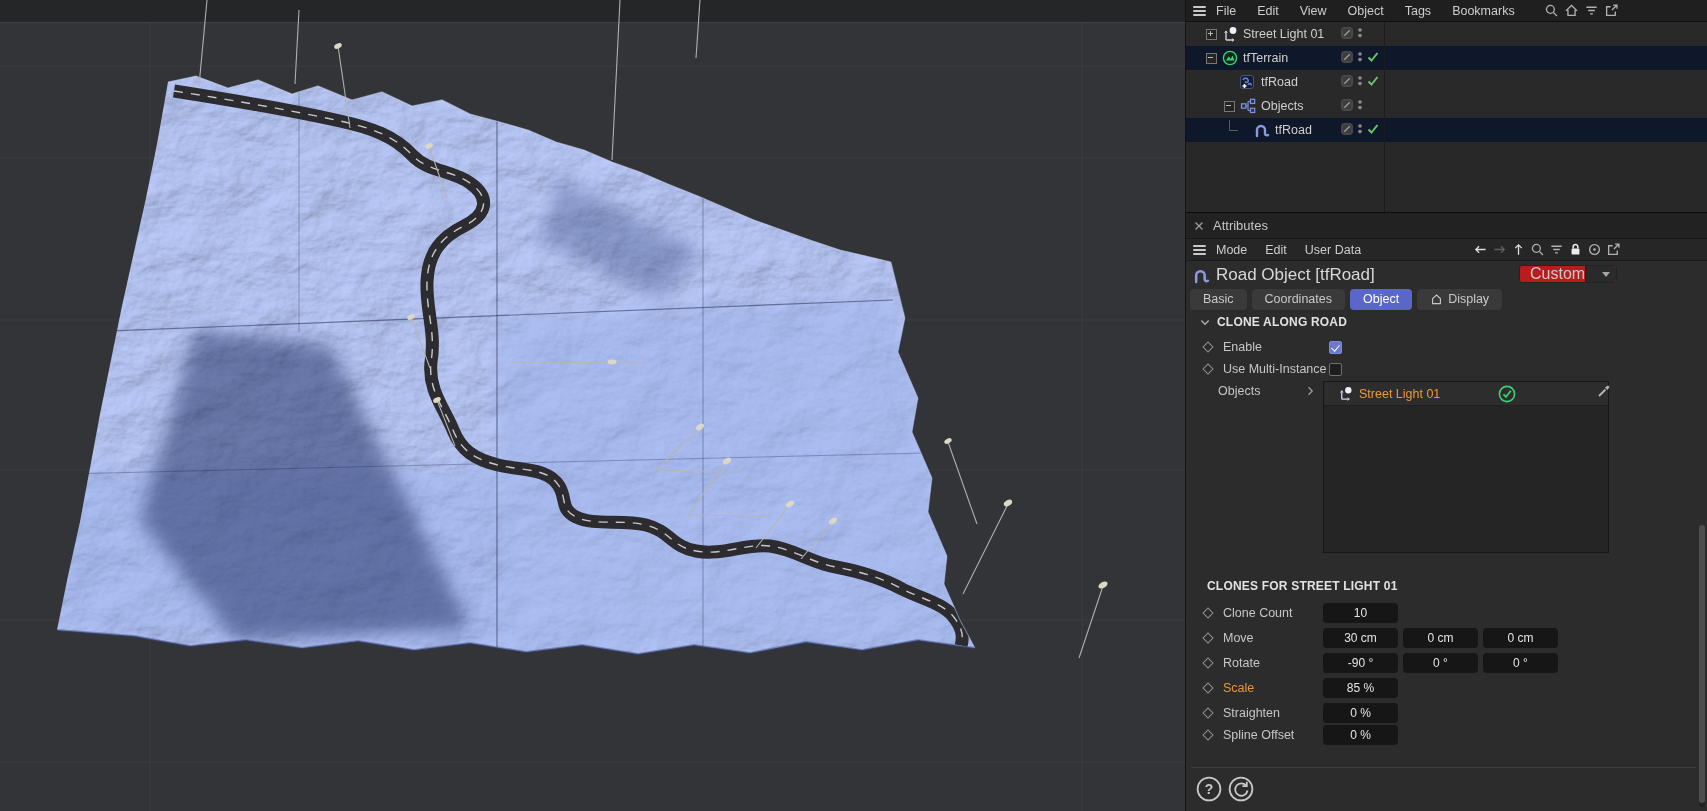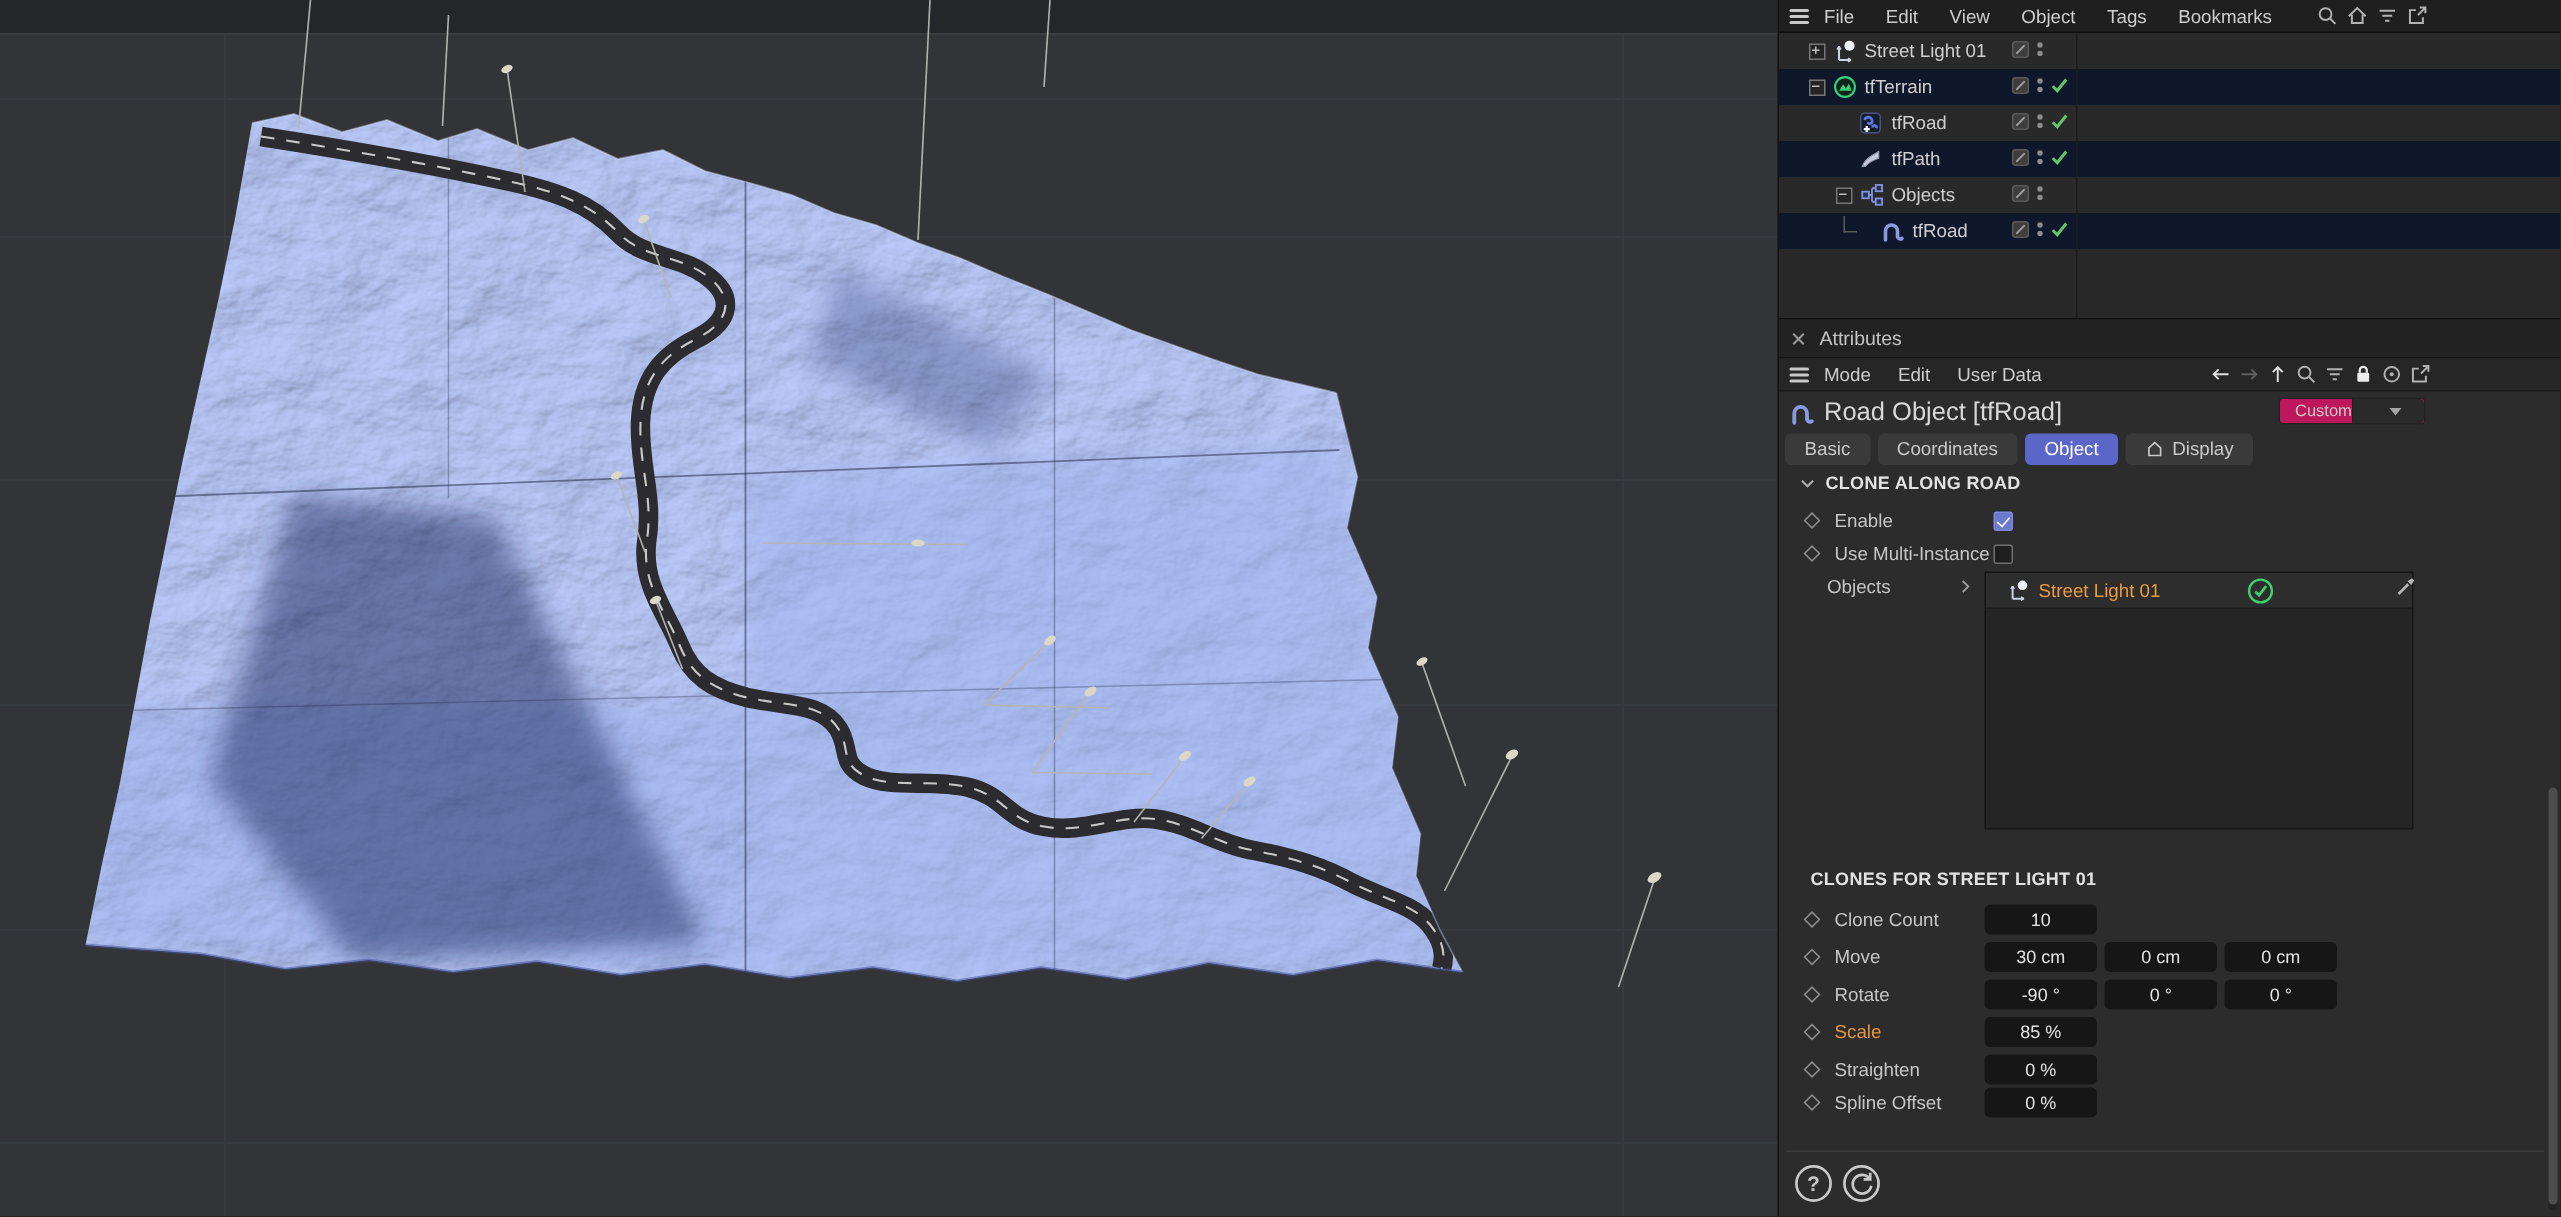--- a/index.html
+++ b/index.html
@@ -32,21 +32,21 @@
   .o-right{position:absolute;left:155px;top:5px;display:flex;align-items:center;gap:4px;}
   .elbow{position:absolute;width:8px;height:10px;border-left:1px solid #5a5a5a;border-bottom:1px solid #5a5a5a;top:2px;}
   
   .attr{position:absolute;left:0;top:212px;width:100%;height:599px;background:#2c2c2c;border-top:1px solid #0c0c0c;box-sizing:border-box;}
   .a-title{position:absolute;left:0;top:0;width:100%;height:26px;background:#222;border-bottom:1px solid #161616;display:flex;align-items:center;font-size:13px;color:#c4c4c4;box-sizing:border-box;}
   .a-close{width:10px;height:10px;margin:0 9px 0 8px;stroke:#9a9a9a;stroke-width:1.4;}
   .a-toolbar{position:absolute;left:0;top:26px;width:100%;height:22px;background:#262626;border-bottom:1px solid #1b1b1b;display:flex;align-items:center;font-size:12.5px;color:#cdcdcd;box-sizing:border-box;}
   .a-toolbar .mb-item{margin-right:18px;}
   .a-icons{margin-left:auto;margin-right:86px;display:flex;gap:4px;align-items:center;}
   .objrow{position:absolute;left:7px;top:52px;height:20px;display:flex;align-items:center;font-size:17px;color:#d8d8d8;}
-  .dropdown{position:absolute;right:90px;top:52px;width:98px;height:18px;background:#be185d;border:1px solid #222;border-radius:3px;display:flex;align-items:center;font-size:11px;color:#c9c9c9;box-sizing:border-box;}
+  .dropdown{position:absolute;right:90px;top:52px;width:98px;height:18px;background:#b91c1c;border:1px solid #222;border-radius:3px;display:flex;align-items:center;font-size:16px;color:#c9c9c9;box-sizing:border-box;}
   .dropdown span{padding-left:10px;flex:1;}
   .dd-arrow{width:19px;height:100%;background:#2a2a2a;border-left:1px solid #222;border-radius:0 3px 3px 0;display:flex;align-items:center;justify-content:center;}
   .dd-arrow i{width:0;height:0;border-left:4px solid transparent;border-right:4px solid transparent;border-top:5px solid #a5a5a5;}
   .tabs{position:absolute;left:4px;top:76px;display:flex;gap:5px;}
   .tab{height:21px;line-height:21px;padding:0 13px;background:#3a3a3a;border-radius:4px;font-size:12.5px;color:#c9c9c9;display:flex;align-items:center;gap:5px;}
   .tab.sel{background:#5b66c9;color:#fff;}
   .sec-hdr{position:absolute;left:14px;top:102px;display:flex;align-items:center;gap:7px;font-size:12px;font-weight:bold;color:#e2e2e2;letter-spacing:.2px;}
   .arow{position:absolute;left:18px;height:20px;display:flex;align-items:center;font-size:12.5px;color:#c6c6c6;}
   .dia{width:6px;height:6px;border:1px solid #8f8f8f;transform:rotate(45deg);display:inline-block;margin-right:11px;flex:none;}
   .albl{width:100px;}
@@ -351,37 +351,20 @@
               <use href="#sy-edit"></use>
             </svg>
           <svg width="6" height="12">
               <use href="#sy-dots"></use>
             </svg>
           <svg width="12" height="12">
               <use href="#sy-check"></use>
             </svg>
         </span>
       </div>
-      <div class="om-row alt">
-        <svg class="oicon" style="left:53px">
-            <use href="#sy-path"></use>
-          </svg>
-        <span class="olabel" style="left:75px">tfPath</span>
-        <span class="o-right">
-          <svg width="12" height="12">
-              <use href="#sy-edit"></use>
-            </svg>
-          <svg width="6" height="12">
-              <use href="#sy-dots"></use>
-            </svg>
-          <svg width="12" height="12">
-              <use href="#sy-check"></use>
-            </svg>
-        </span>
-      </div>
       <div class="om-row base">
         <span class="exp" style="left:38px">
             <i class="h"></i>
           </span>
         <svg class="oicon" style="left:54px">
             <use href="#sy-objects"></use>
           </svg>
         <span class="olabel" style="left:75px">Objects</span>
         <span class="o-right">
           <svg width="12" height="12">

